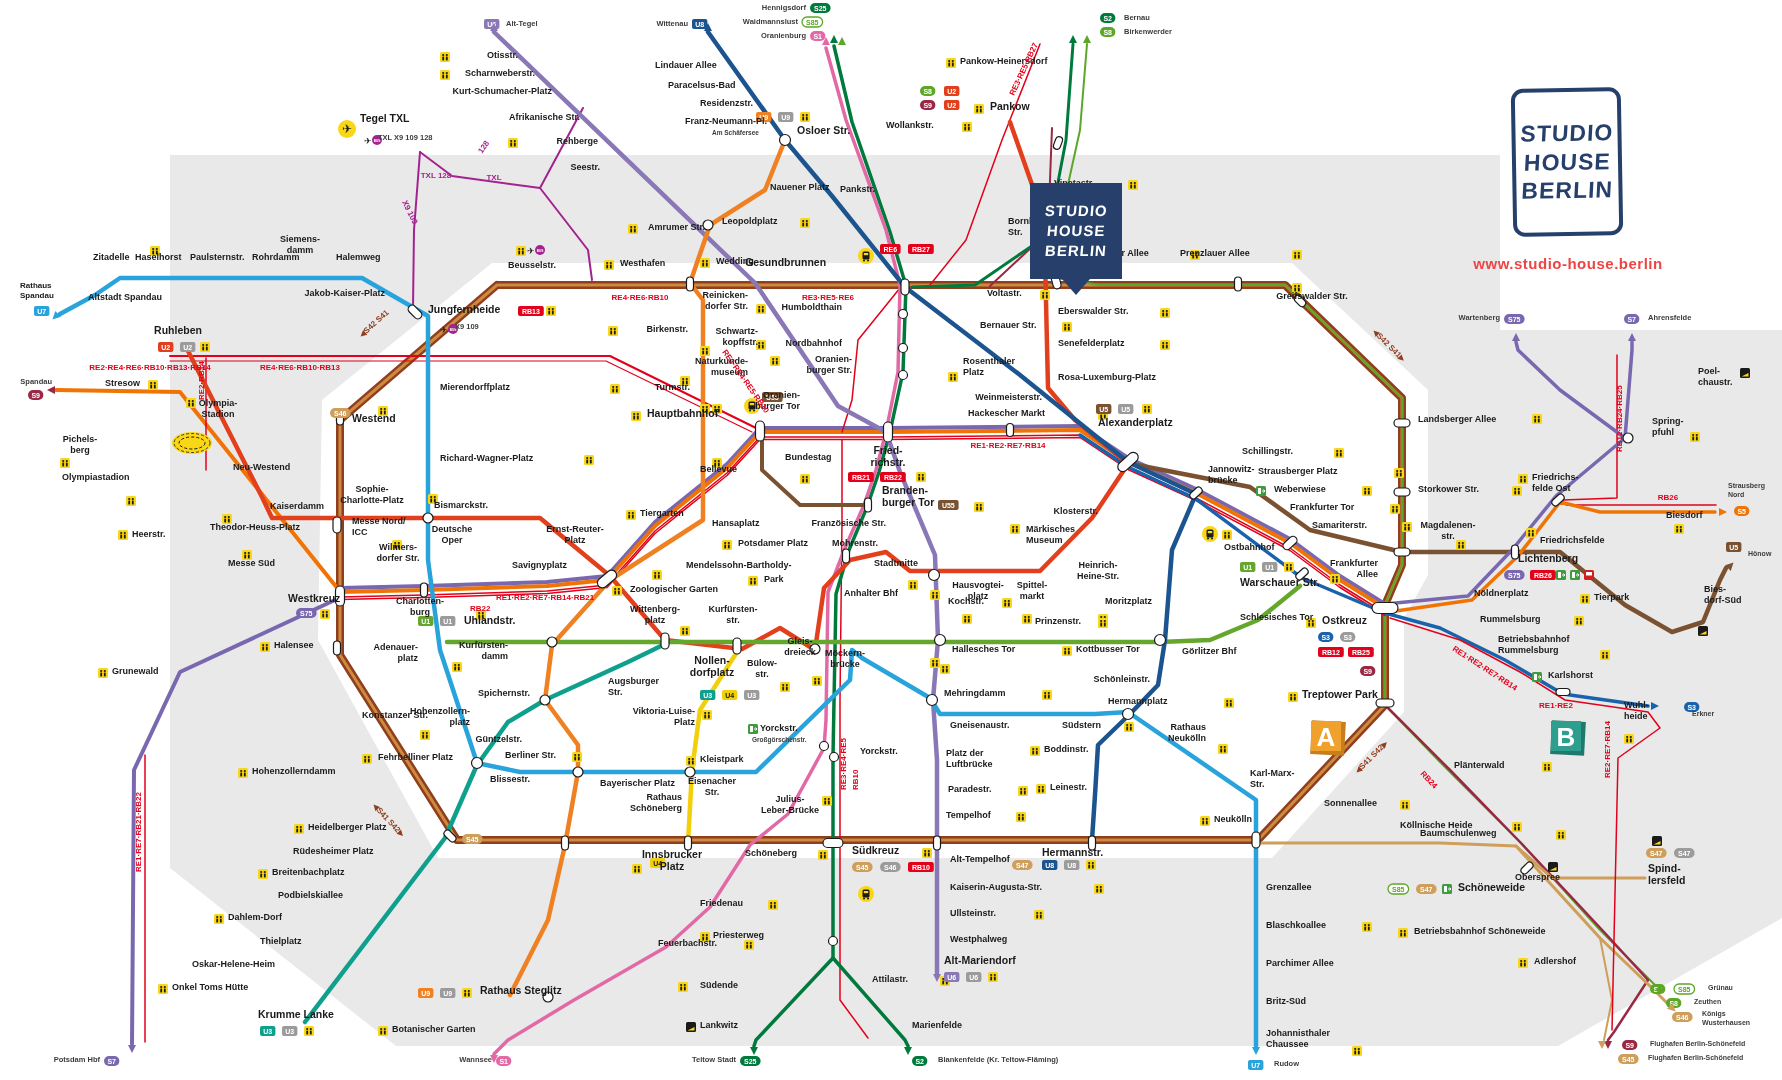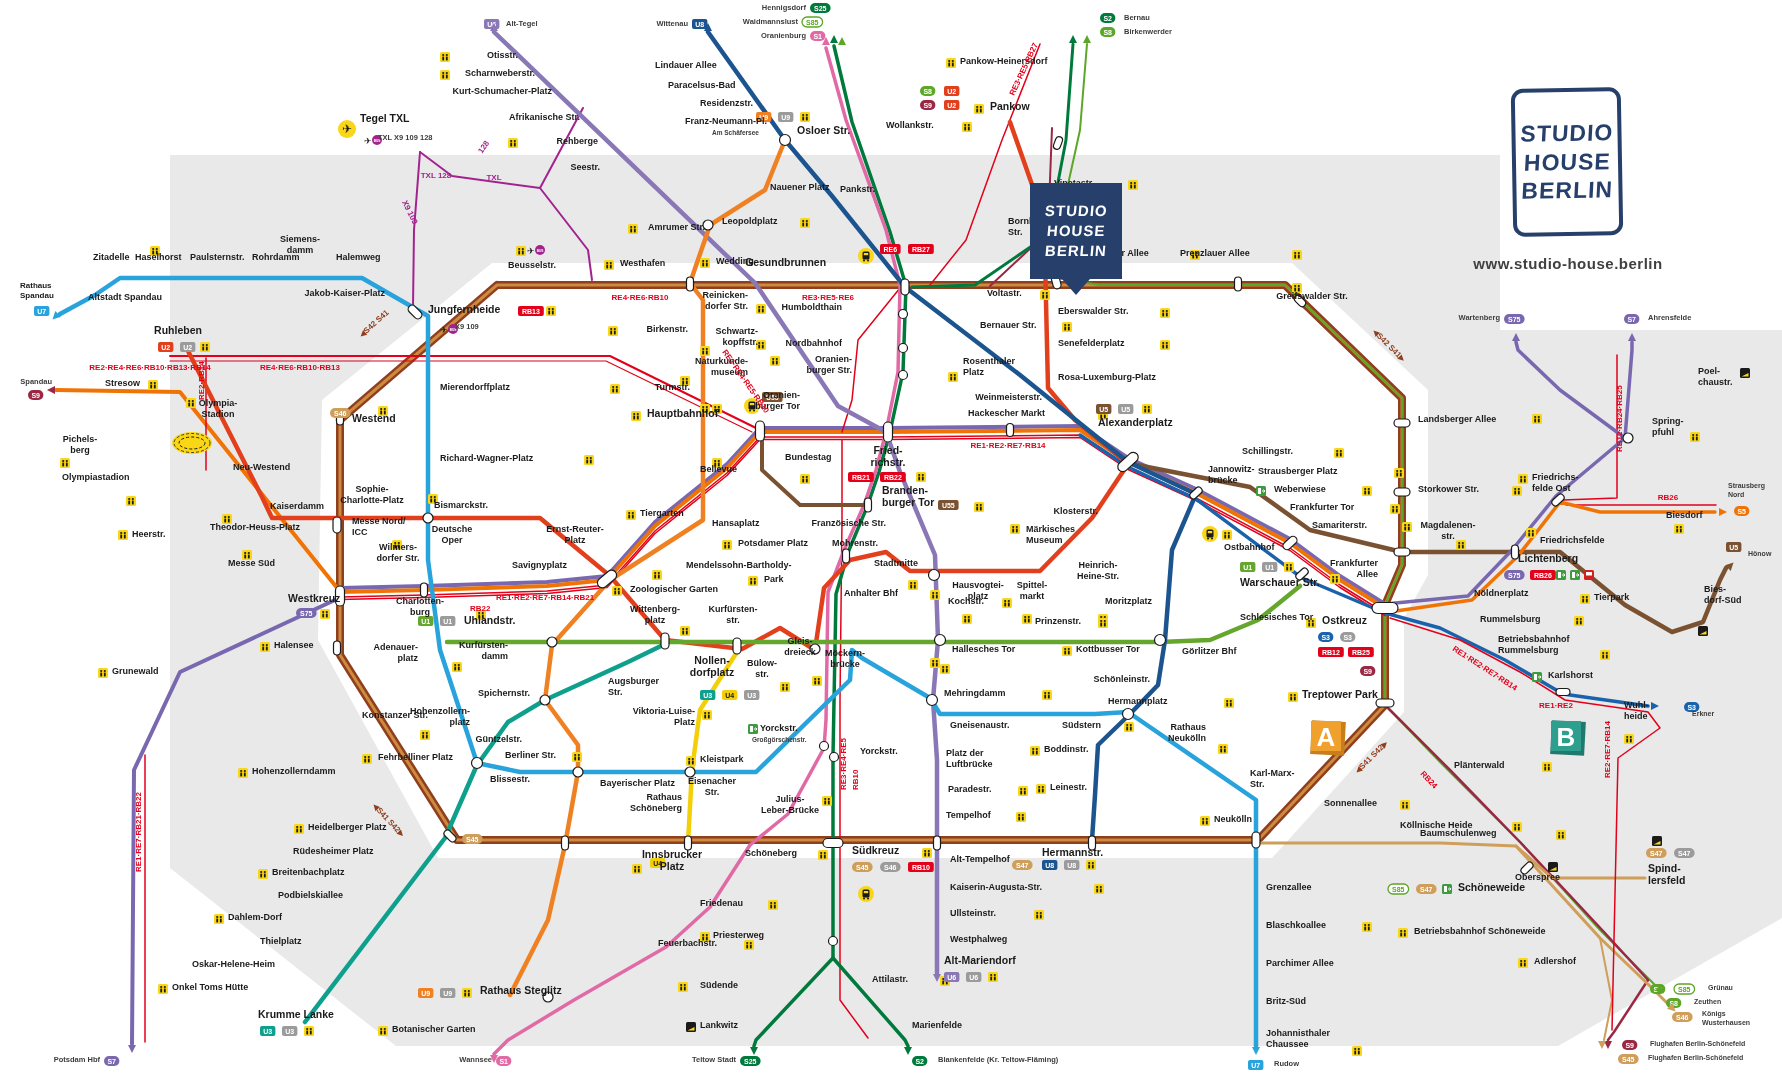--- a/index.html
+++ b/index.html
@@ -6,21 +6,21 @@
   #stage{position:relative;width:1782px;height:1080px;overflow:hidden;background:#fff;
          font-family:"Liberation Sans","DejaVu Sans",sans-serif;}
   svg text{font-family:"Liberation Sans","DejaVu Sans",sans-serif;}
   #biglogo{position:absolute;left:1512px;top:88px;width:102px;height:140px;
            border:4px solid #27406B;border-radius:12px;color:#27406B;
            display:flex;flex-direction:column;align-items:center;justify-content:center;
            font-weight:700;font-size:23px;letter-spacing:1px;line-height:1.25;
            transform:rotate(-1deg);}
   #biglogo span{display:block;transform:skewX(-4deg);}
   #bigurl{position:absolute;left:1438px;top:255px;width:260px;text-align:center;
-          font-weight:700;font-size:15px;color:#404040;letter-spacing:0.5px;}
+          font-weight:700;font-size:15px;color:#ef4444;letter-spacing:0.5px;}
   #mapbadge{position:absolute;left:1030px;top:183px;width:92px;height:96px;background:#27406B;
             color:#fff;display:flex;flex-direction:column;align-items:center;justify-content:center;
             font-weight:700;font-size:15px;line-height:1.35;letter-spacing:1px;z-index:5;}
   #mapbadge:after{content:"";position:absolute;left:32px;top:96px;border-left:14px solid transparent;
             border-right:14px solid transparent;border-top:16px solid #27406B;}
   #mapbadge span{transform:skewX(-5deg);}
 </style>
 </head>
 <body>
 

